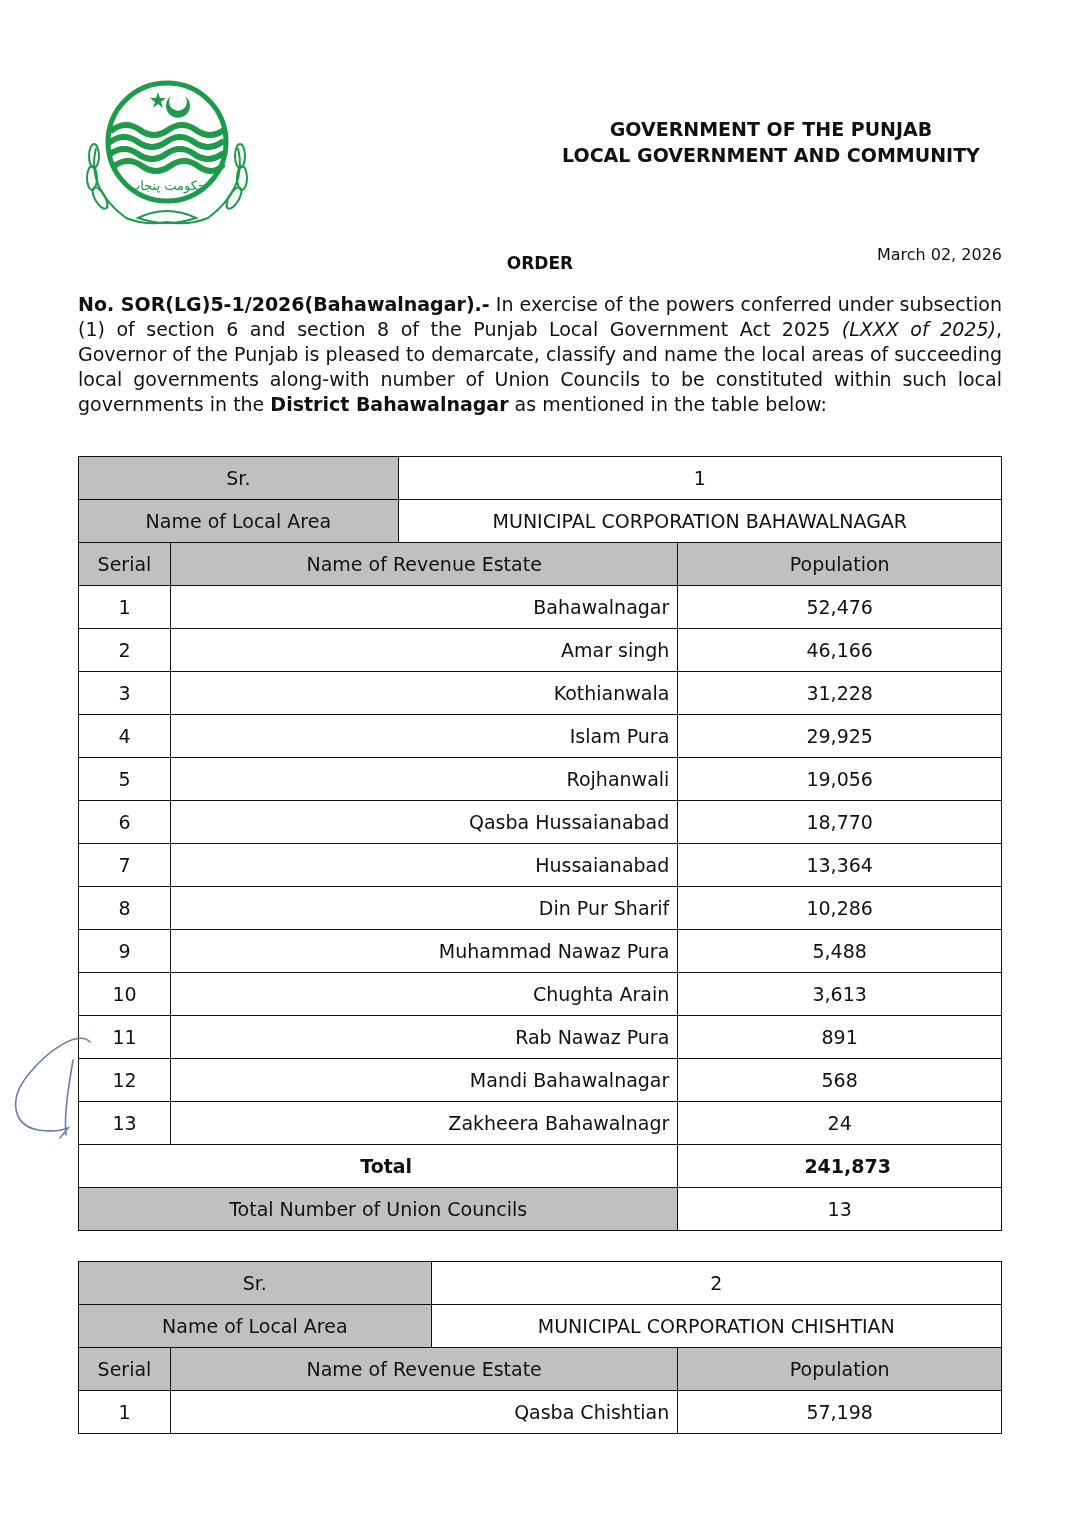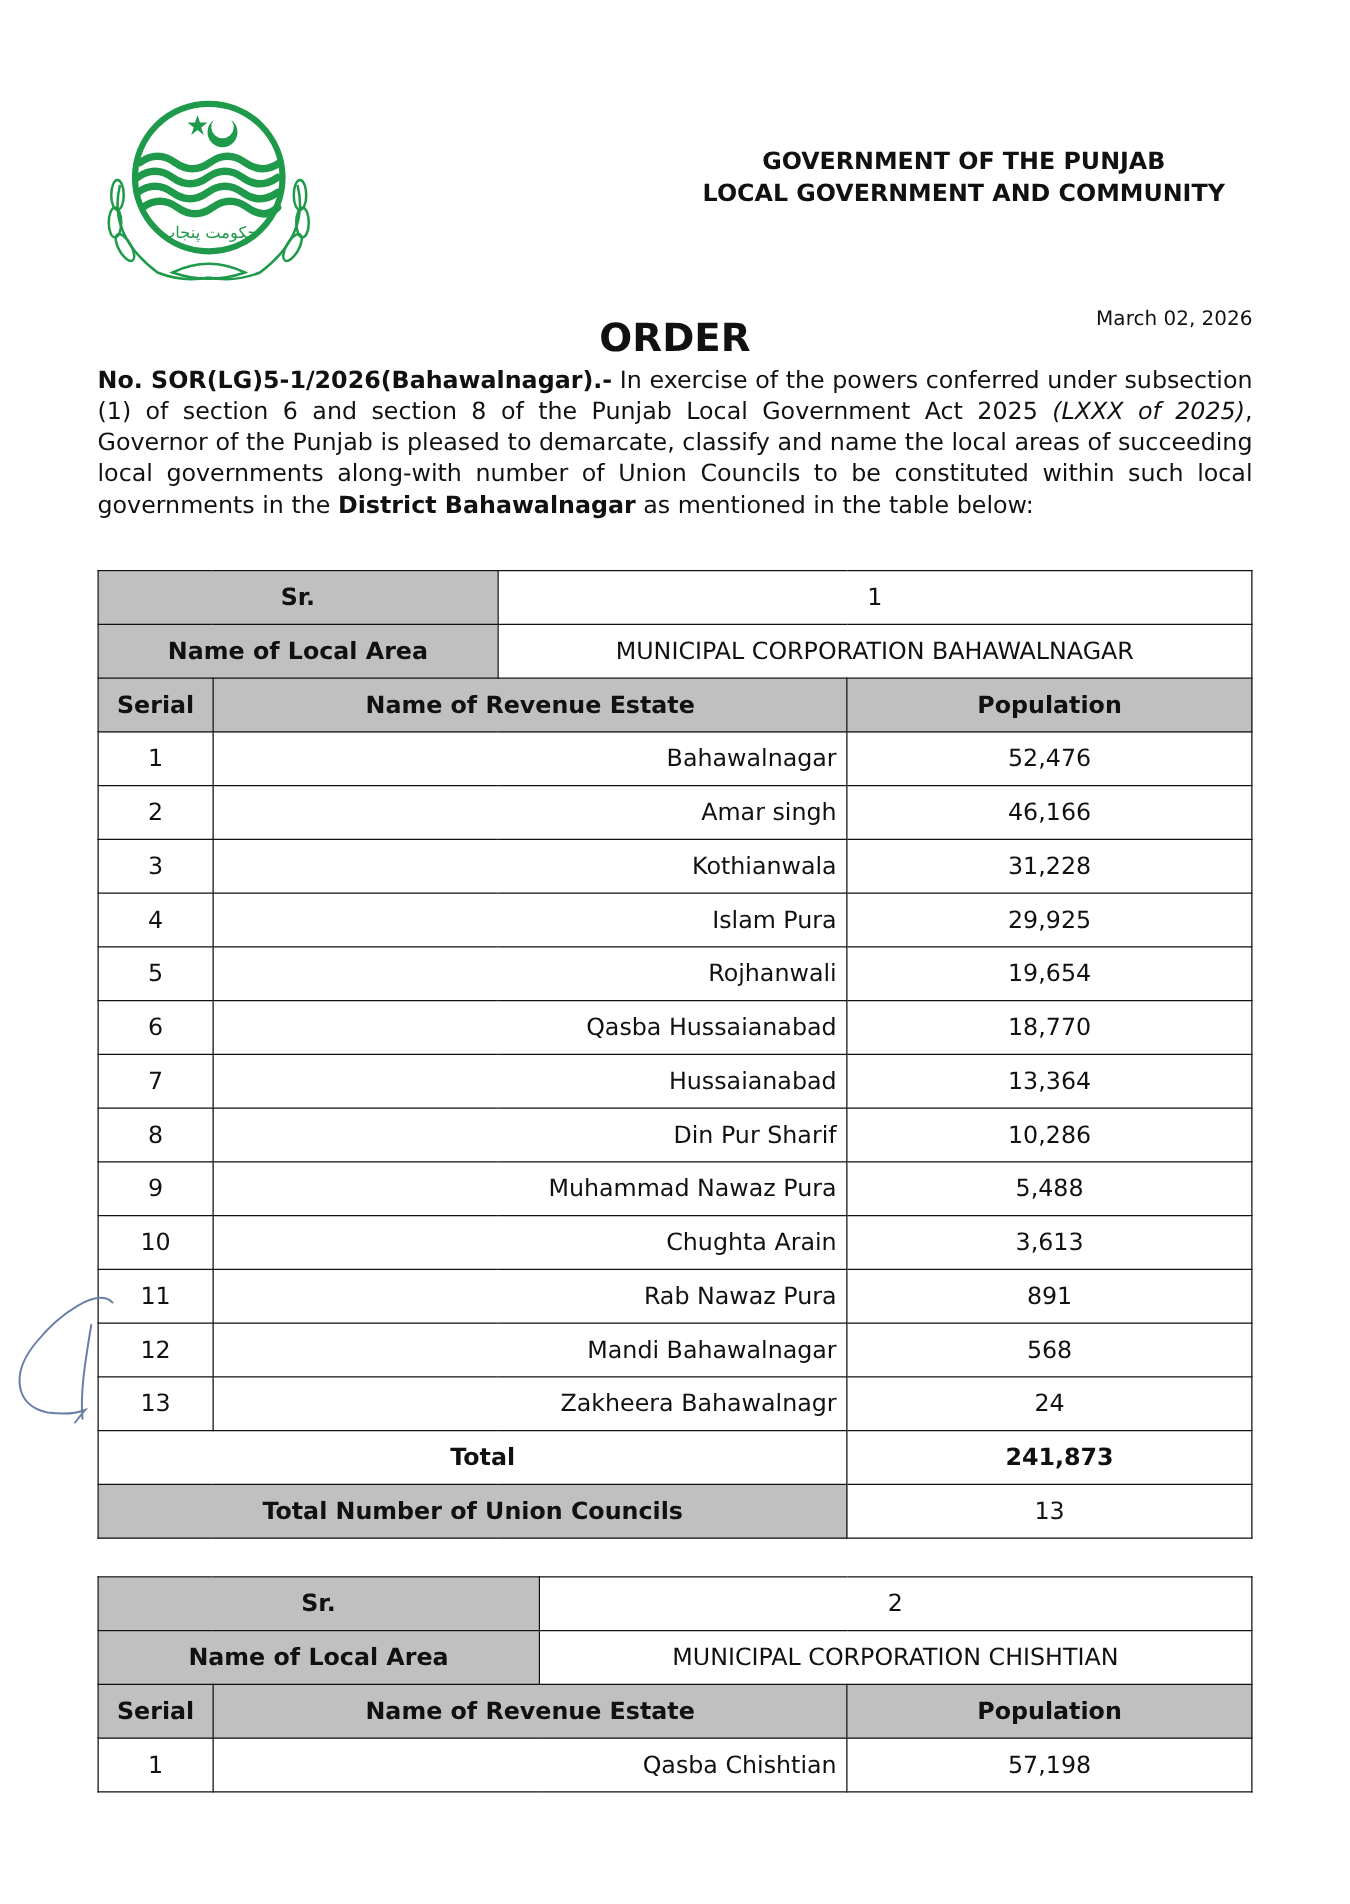--- a/index.html
+++ b/index.html
@@ -1,25 +1,25 @@
 <!DOCTYPE html>
 <html><head>
 <meta charset="utf-8">
 <style>
   html, body { margin: 0; padding: 0; background: #ffffff; }
   body { width: 1080px; height: 1523px; position: relative; font-family: "DejaVu Sans", sans-serif; color: #111; overflow: hidden; }
   .logo { position: absolute; left: 78px; top: 78px; width: 178px; height: 152px; }
   .header { position: absolute; left: 540px; top: 116px; width: 462px; text-align: center; font-weight: bold; font-size: 19px; line-height: 26px; }
   .date { position: absolute; right: 78px; top: 245px; font-size: 16px; margin-left: 44px; }
-  .title { position: absolute; left: 0; width: 1080px; top: 253px; text-align: center; font-weight: bold; font-size: 31px; }
+  .title { position: absolute; left: 0; width: 1080px; top: 253px; text-align: center; font-weight: bold; font-size: 17px; }
   .para { position: absolute; left: 78px; top: 292px; width: 924px; font-size: 19px; line-height: 25px; text-align: justify; }
   .para b { font-weight: bold; }
   table { position: absolute; left: 78px; width: 924px; border-collapse: collapse; font-size: 19px; }
   td { border: 1.5px solid #111; height: 42px; padding: 0 8px; text-align: center; }
-  .gray { background: #c0c0c0; font-weight: bold; }
+  .gray { background: #c0c0c0; font-weight: normal; }
   .left { text-align: right; }
   .bold { font-weight: bold; padding-left: 24px; }
   .sig { position: absolute; left: 8px; top: 1030px; width: 90px; height: 115px; }
 </style>
 </head>
 <body>
 
 <div class="logo">
   <svg width="178" height="152" viewBox="0 0 178 152">
     <g fill="none" stroke="#1e9a4a" stroke-width="5">
@@ -95,21 +95,21 @@
         <td>31,228</td>
       </tr>
   <tr>
         <td>4</td>
         <td class="left" colspan="2">Islam Pura</td>
         <td>29,925</td>
       </tr>
   <tr>
         <td>5</td>
         <td class="left" colspan="2">Rojhanwali</td>
-        <td>19,654</td>
+        <td>19,056</td>
       </tr>
   <tr>
         <td>6</td>
         <td class="left" colspan="2">Qasba Hussaianabad</td>
         <td>18,770</td>
       </tr>
   <tr>
         <td>7</td>
         <td class="left" colspan="2">Hussaianabad</td>
         <td>13,364</td>

